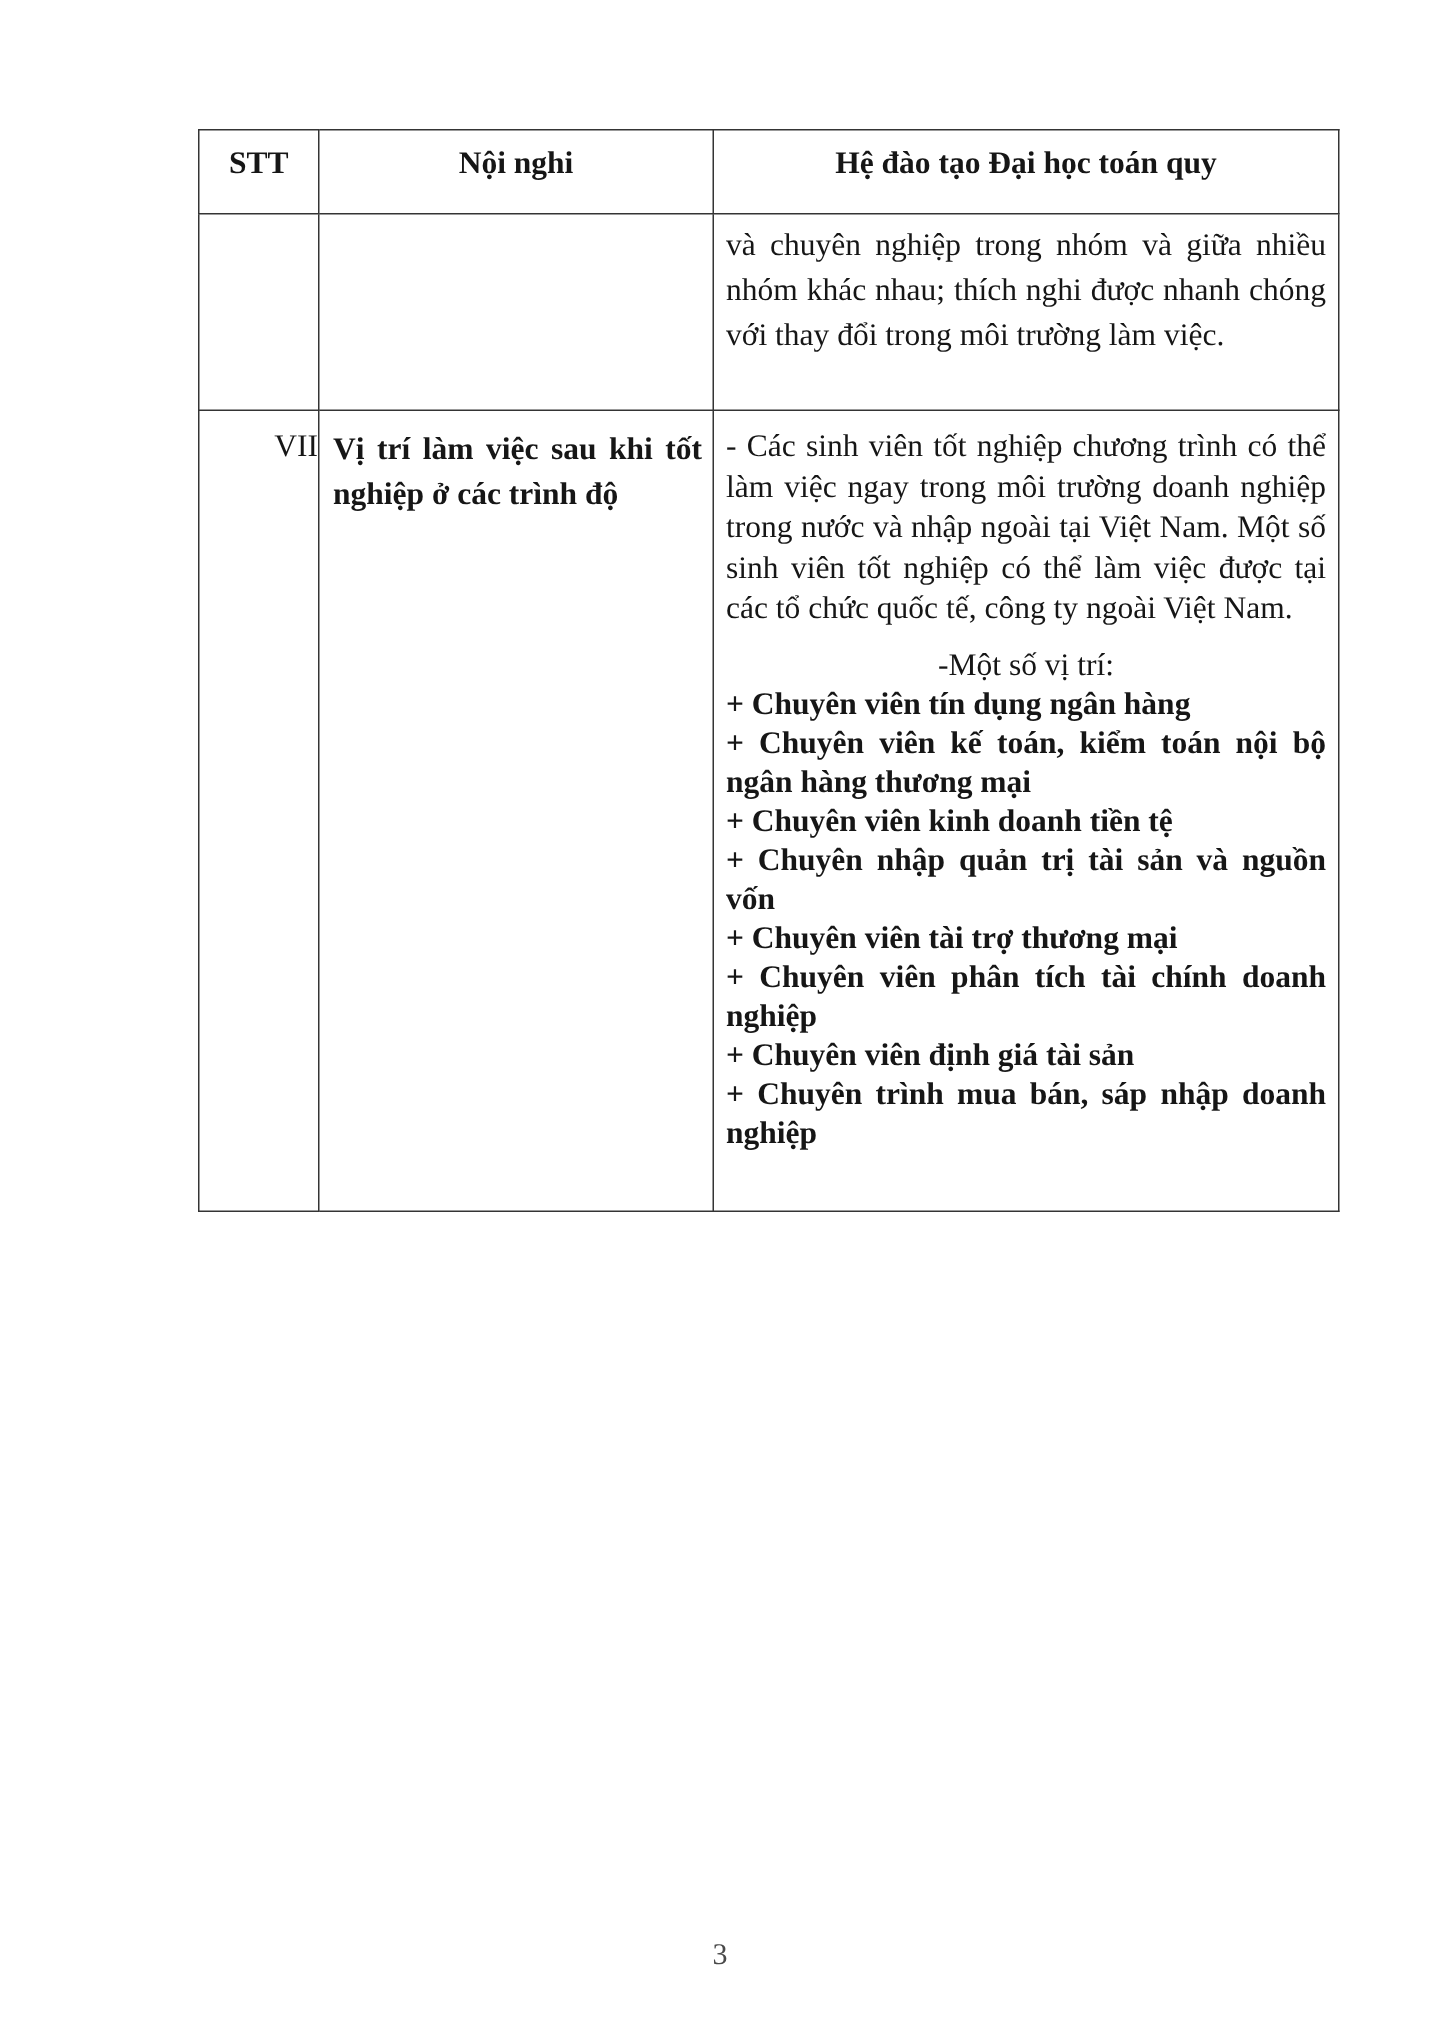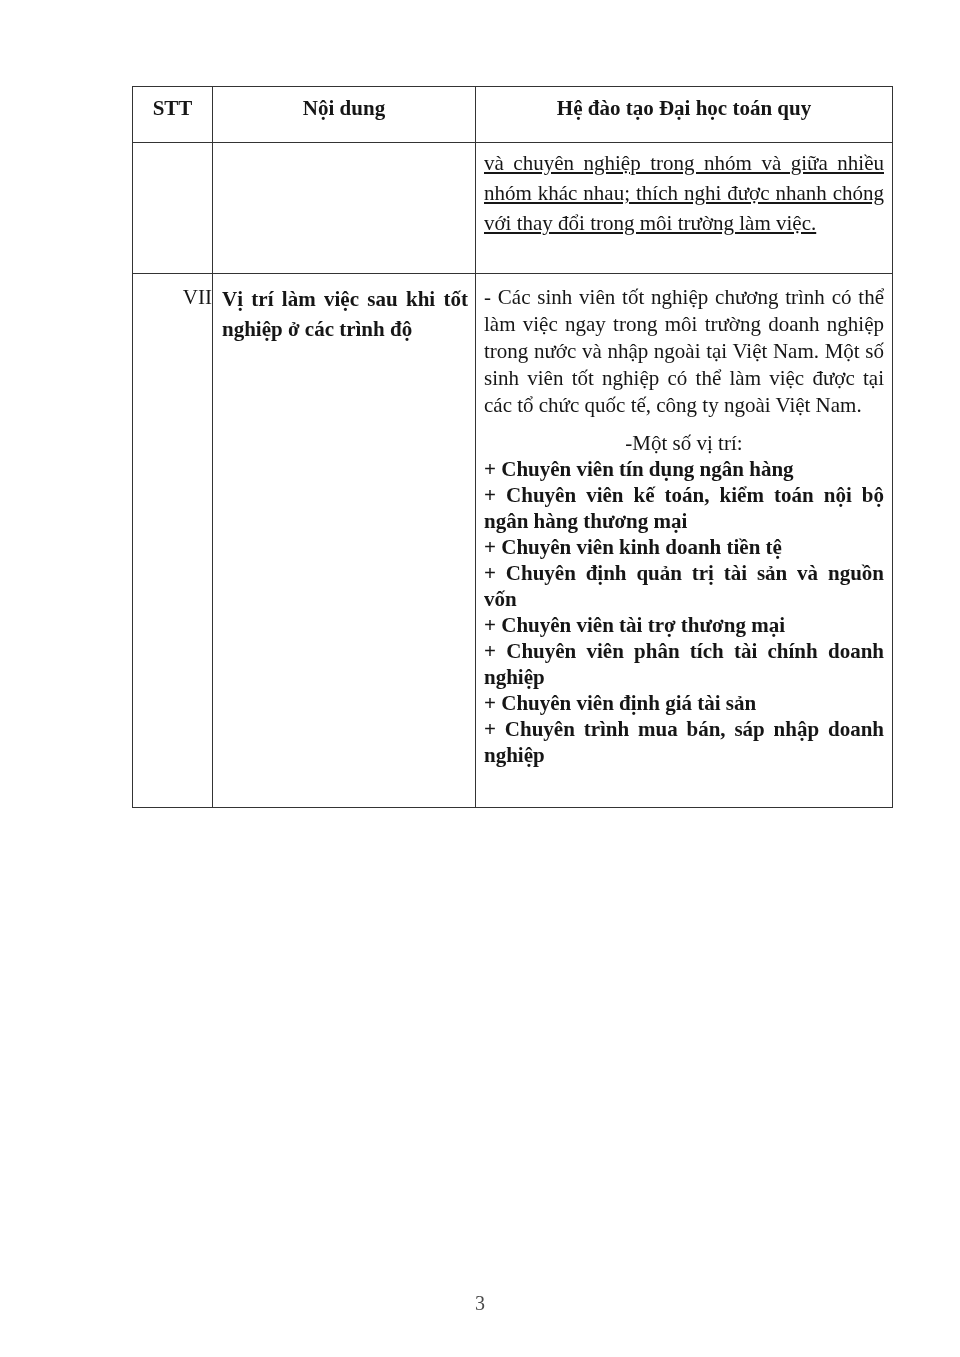--- a/index.html
+++ b/index.html
@@ -47,21 +47,20 @@
     padding: 10px 7px 6px 9px;
     line-height: 30px;
     font-weight: bold;
   }
   td.cell-content {
     padding: 5px 8px 6px 8px;
   }
   .para {
     text-align: justify;
     line-height: 30px;
-    text-decoration: underline;
   }
   .para-vii {
     text-align: justify;
     line-height: 27px;
     margin-top: 5px;
   }
   .list-block { margin-top: 11px; }
   .list-intro { line-height: 26px; text-align: center; }
   .list-item  { line-height: 26px; text-align: justify; font-weight: bold; }
   .page-number {
@@ -80,21 +79,21 @@
 
   <table class="doc-table">
     <colgroup>
       <col style="width:80px">
       <col style="width:263px">
       <col style="width:417px">
     </colgroup>
     <tbody>
       <tr>
         <th class="hdr">STT</th>
-        <th class="hdr">Nội dung</th>
+        <th class="hdr">Nội nghi</th>
         <th class="hdr">Hệ đào tạo Đại học toán quy</th>
       </tr>
 
       <tr class="row-cont">
         <td class="cell-stt"></td>
         <td class="cell-noidung"></td>
         <td class="cell-content">
           <div class="para">và chuyên nghiệp trong nhóm và giữa nhiều nhóm khác nhau; thích nghi được nhanh chóng với thay đổi trong môi trường làm việc.</div>
         </td>
       </tr>
@@ -102,21 +101,21 @@
       <tr class="row-vii">
         <td class="cell-stt">VII</td>
         <td class="cell-noidung">Vị trí làm việc sau khi tốt nghiệp ở các trình độ</td>
         <td class="cell-content">
           <div class="para-vii">- Các sinh viên tốt nghiệp chương trình có thể làm việc ngay trong môi trường doanh nghiệp trong nước và nhập ngoài tại Việt Nam. Một số sinh viên tốt nghiệp có thể làm việc được tại các tổ chức quốc tế, công ty ngoài Việt Nam.</div>
           <div class="list-block">
             <div class="list-intro">-Một số vị trí:</div>
             <div class="list-item">+ Chuyên viên tín dụng ngân hàng</div>
             <div class="list-item">+ Chuyên viên kế toán, kiểm toán nội bộ ngân hàng thương mại</div>
             <div class="list-item">+ Chuyên viên kinh doanh tiền tệ</div>
-            <div class="list-item">+ Chuyên định quản trị tài sản và nguồn vốn</div>
+            <div class="list-item">+ Chuyên nhập quản trị tài sản và nguồn vốn</div>
             <div class="list-item">+ Chuyên viên tài trợ thương mại</div>
             <div class="list-item">+ Chuyên viên phân tích tài chính doanh nghiệp</div>
             <div class="list-item">+ Chuyên viên định giá tài sản</div>
             <div class="list-item">+ Chuyên trình mua bán, sáp nhập doanh nghiệp</div>
           </div>
         </td>
       </tr>
     </tbody>
   </table>
 

